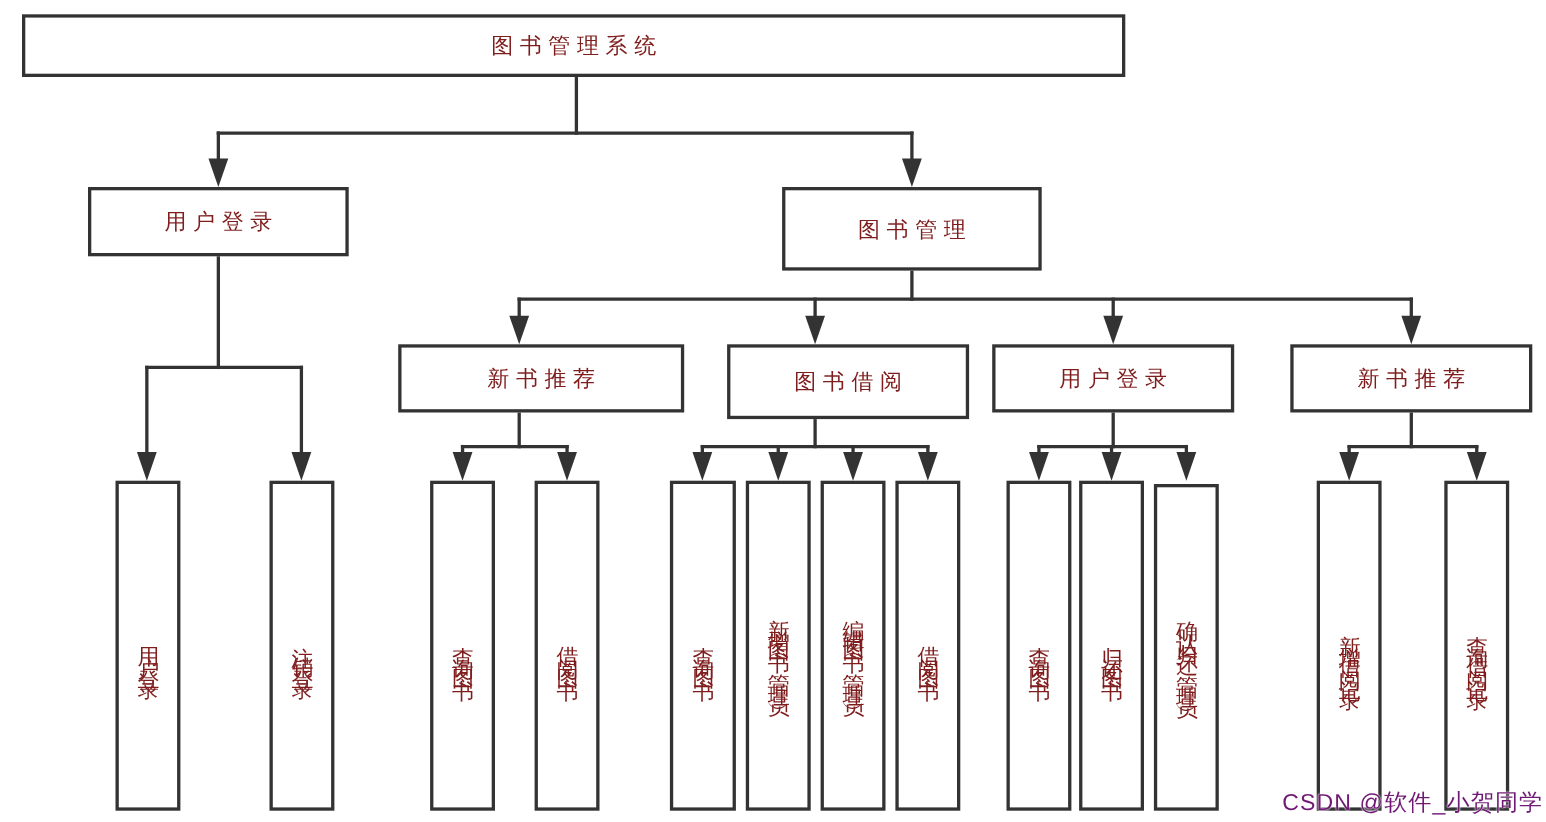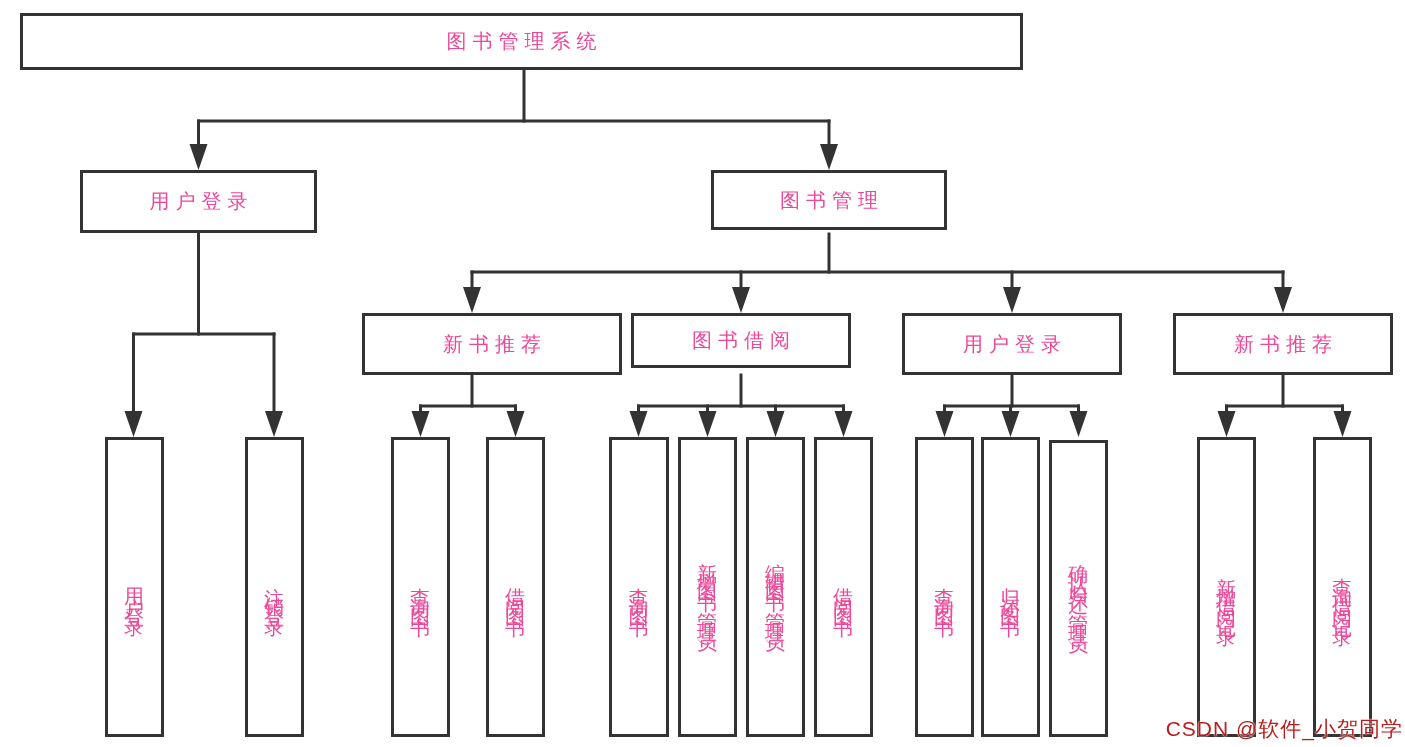--- a/index.html
+++ b/index.html
@@ -19,21 +19,21 @@
     position: absolute;
     left: 0;
     top: 0;
     z-index: 1;
   }
   .node {
     position: absolute;
     box-sizing: border-box;
     border: 3px solid #333333;
     background: #ffffff;
-    color: #ec4899;
+    color: #7f1d1d;
     display: flex;
     align-items: center;
     justify-content: center;
     z-index: 2;
   }
   .hbox {
     font-size: 20px;
     letter-spacing: 6px;
     text-indent: 6px; 
     white-space: nowrap;
@@ -46,21 +46,21 @@
     line-height: 1;
     margin-top: 10px; 
     white-space: nowrap;
   }
   .watermark {
     position: absolute;
     right: 2px;
     bottom: 4px;
     font-size: 21px;
     letter-spacing: 1px;
-    color: #b91c1c;
+    color: #701a75;
     text-shadow: 0 0 2px #ffffff, 0 0 1px #ffffff;
     z-index: 5;
     white-space: nowrap;
   }
 </style>
 </head>
 <body>
 
 <div class="stage">
 
@@ -122,24 +122,24 @@
     <path d="M1226.5 406 H1342.5"></path>
     <path d="M1226.5 406 V415"></path>
     <path d="M1342.5 406 V415"></path>
     <polygon points="1217.5,411 1235.5,411 1226.5,437" fill="#333333" stroke="none"></polygon>
     <polygon points="1333.5,411 1351.5,411 1342.5,437" fill="#333333" stroke="none"></polygon>
   </svg>
 
   <div class="node hbox" style="left:20px; top:13px; width:1003px; height:57px;">图书管理系统</div>
 
   <div class="node hbox" style="left:80px; top:170px; width:237px; height:63px;">用户登录</div>
-  <div class="node hbox" style="left:711px; top:170px; width:236px; height:60px;">图书管理</div>
+  <div class="node hbox" style="left:711px; top:170px; width:236px; height:76px;">图书管理</div>
 
   <div class="node hbox" style="left:362px; top:313px; width:260px; height:62px;">新书推荐</div>
-  <div class="node hbox" style="left:631px; top:313px; width:220px; height:55px;">图书借阅</div>
+  <div class="node hbox" style="left:661px; top:313px; width:220px; height:68px;">图书借阅</div>
   <div class="node hbox" style="left:902px; top:313px; width:220px; height:62px;">用户登录</div>
   <div class="node hbox" style="left:1173px; top:313px; width:220px; height:62px;">新书推荐</div>
 
   <div class="node vbox" style="left:105px; top:437px; width:59px; height:300px;">
     <span>用户登录</span>
     </div>
   <div class="node vbox" style="left:245px; top:437px; width:59px; height:300px;">
     <span>注销登录</span>
     </div>
 

